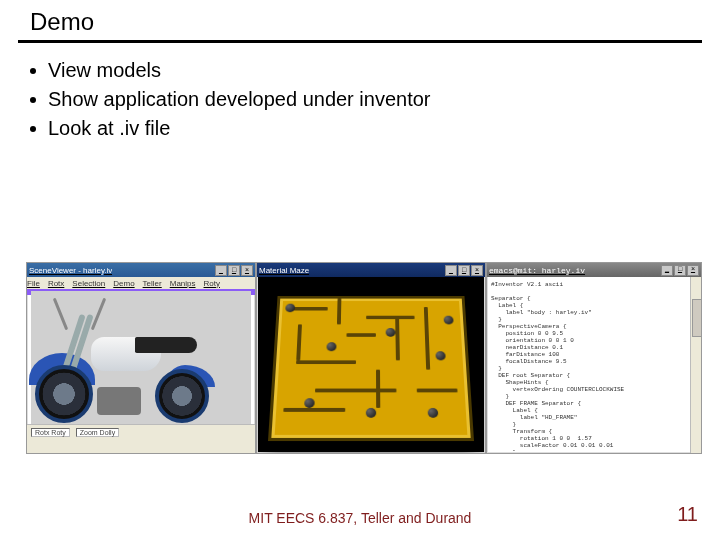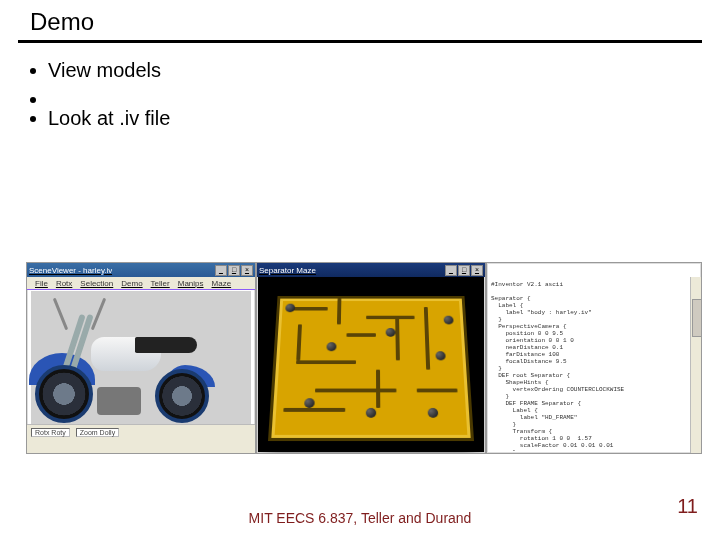--- a/index.html
+++ b/index.html
@@ -48,22 +48,22 @@
     padding:0 2px;font-size:8px;color:#fff;
   }
   .win-titlebar .t{white-space:nowrap;overflow:hidden}
   .win-btns{display:flex;gap:1px}
   .win-btns span{
     width:10px;height:9px;background:#c9c9c9;border:1px solid #888;
     font-size:7px;line-height:7px;text-align:center;color:#000;
   }
   .f1 .menu{
     height:12px;background:#ece9d8;font-size:8px;
-    color:#333;display:flex;gap:8px;align-items:center;padding:0 8px;
-    border-bottom:1px solid #8b5cf6;
+    color:#333;display:flex;gap:8px;align-items:center;padding:0 0;
+    border-bottom:6px solid #8b5cf6;
   }
   .f1 .viewport{
     position:absolute;left:4px;right:4px;top:28px;bottom:28px;
     background:#d0d0d0;
   }
   .f1 .statusbar{
     position:absolute;left:0;right:0;bottom:0;height:24px;
     background:#ece9d8;border-top:1px solid #bbb;font-size:7px;
     padding:2px 4px;color:#444;
   }
@@ -142,35 +142,36 @@
   .f3 .scroll{position:absolute;right:0;top:14px;bottom:0;width:10px;
     background:#ece9d8;border-left:1px solid #bbb}
   .f3 .scroll:before{content:"";position:absolute;left:1px;top:22px;width:8px;height:36px;
     background:#cfcac0;border:1px solid #999}
   
   .footer{
     position:absolute;left:0;right:0;bottom:14px;
     font-size:14px;color:#7f1d1d;
   }
   .footer .credit{display:block;text-align:center}
-  .footer .pageno{position:absolute;right:22px;bottom:8px;font-size:20px}
+  .footer .pageno{position:absolute;right:22px;bottom:0;font-size:20px}
 </style>
 </head>
 <body>
 
 <div class="slide">
   <div class="title">Demo</div>
   <hr class="hr">
   <div class="bullets">
     <div class="row">
       <span class="dot"></span>
       <span>View models</span>
     </div>
     <div class="row">
       <span class="dot"></span>
+      <span>Show application developed under inventor</span>
     </div>
     <div class="row">
       <span class="dot"></span>
       <span>Look at .iv file</span>
     </div>
   </div>
 </div>
 
 <div class="figs">
 
@@ -183,21 +184,21 @@
         <span>×</span>
       </span>
     </div>
     <div class="menu">
       <span>File</span>
       <span>Rotx</span>
       <span>Selection</span>
       <span>Demo</span>
       <span>Teller</span>
       <span>Manips</span>
-      <span>Maze</span>
+      <span>Roty</span>
     </div>
     <div class="viewport">
       <div class="moto">
         <div class="fender"></div>
         <div class="rfender"></div>
         <div class="fork"></div>
         <div class="fork fork2"></div>
         <div class="bars"></div>
         <div class="tank"></div>
         <div class="seat"></div>
@@ -209,21 +210,21 @@
     <div class="statusbar">
       <div class="sb-row">
         <span class="box">Rotx  Roty</span>
         <span class="box">Zoom   Dolly</span>
       </div>
     </div>
   </div>
 
   <div class="fig f2">
     <div class="win-titlebar">
-      <span class="t">Separator Maze</span>
+      <span class="t">Material Maze</span>
       <span class="win-btns">
         <span>_</span>
         <span>□</span>
         <span>×</span>
       </span>
     </div>
     <div class="maze-wrap">
       <div class="maze">
 
         <div class="wall" style="left:10px;top:10px;width:40px;height:4px"></div>
@@ -245,20 +246,28 @@
         <div class="ball" style="left:160px;top:60px"></div>
         <div class="ball" style="left:30px;top:110px"></div>
         <div class="ball" style="left:90px;top:120px"></div>
         <div class="ball" style="left:150px;top:120px"></div>
         <div class="ball" style="left:170px;top:20px"></div>
       </div>
     </div>
   </div>
 
   <div class="fig f3">
+    <div class="win-titlebar">
+      <span class="t">emacs@mit: harley.iv</span>
+      <span class="win-btns">
+        <span>_</span>
+        <span>□</span>
+        <span>×</span>
+      </span>
+    </div>
     <div class="code">#Inventor V2.1 ascii
 
 Separator {
   Label {
     label "body : harley.iv"
   }
   PerspectiveCamera {
     position 0 0 9.5
     orientation 0 0 1 0
     nearDistance 0.1

